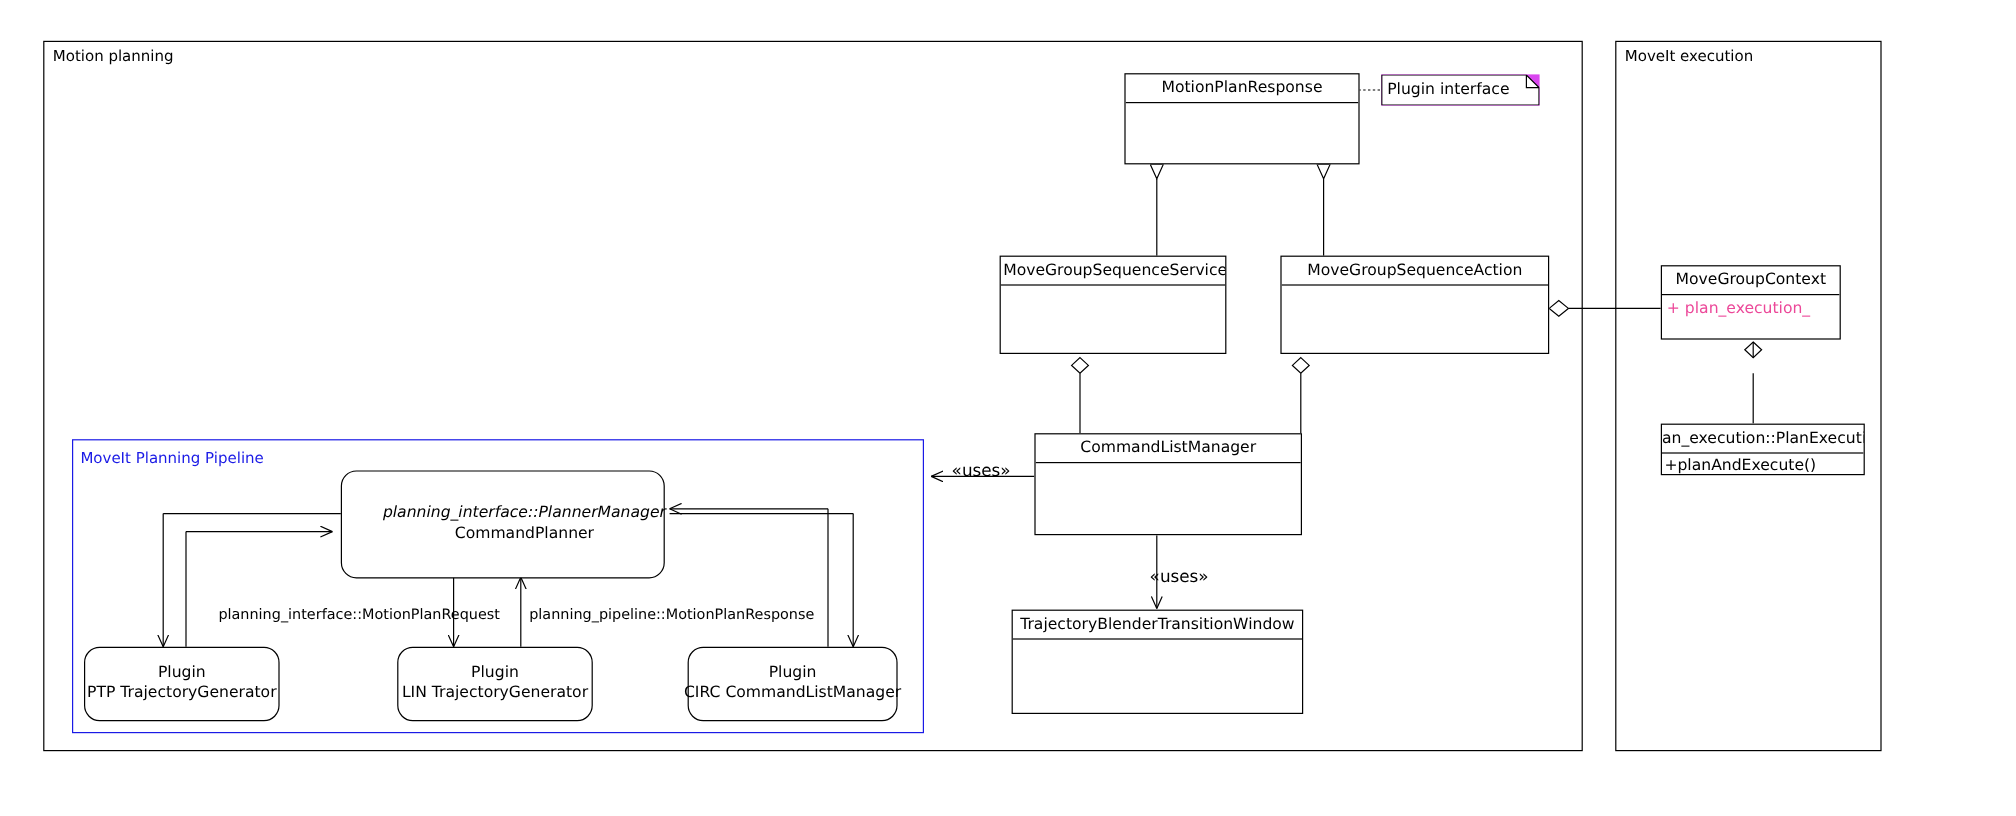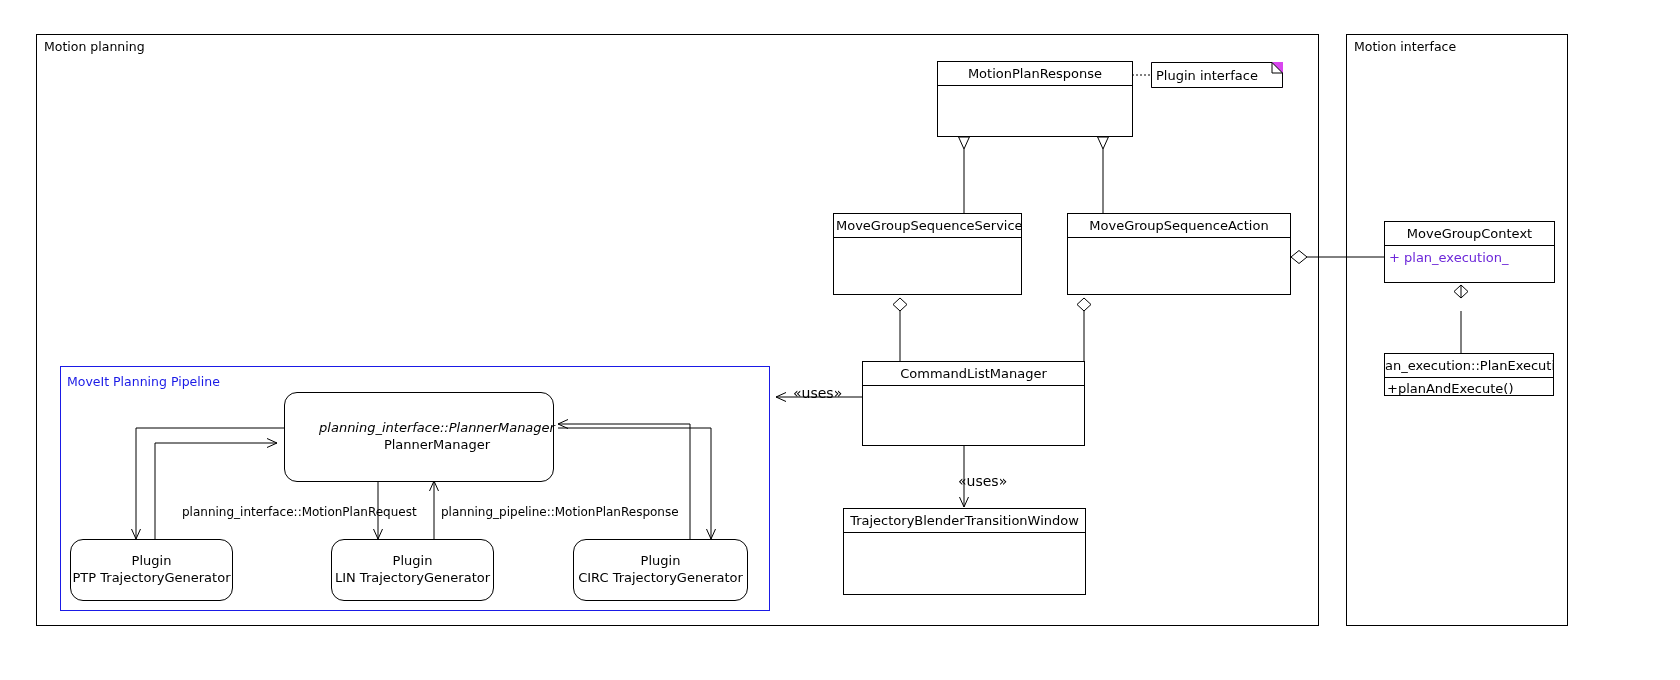--- a/index.html
+++ b/index.html
@@ -61,21 +61,21 @@
     font-size: 13px;
     color: #000000;
     line-height: 1;
     padding: 5px 2px 5px 2px;
     white-space: nowrap;
     overflow: visible;
     border-bottom: 1px solid #000000;
   }
   .cls-attrs {
     font-size: 13px;
-    color: #6d28d9;
+    color: #ec4899;
     padding: 4px 4px 0 4px;
     line-height: 1.25;
     white-space: nowrap;
   }
   .cls-ops {
     font-size: 13px;
     color: #000000;
     padding: 3px 4px 3px 4px;
     line-height: 1.25;
     white-space: nowrap;
@@ -138,21 +138,21 @@
 </style>
 </head>
 <body>
 
 <div class="canvas">
 
   <div class="package" style="left:14px; top:18px; width:1283px; height:592px;"></div>
   <div class="package-title" style="left:22px; top:25px;">Motion planning</div>
 
   <div class="package" style="left:1324px; top:18px; width:222px; height:592px;"></div>
-  <div class="package-title" style="left:1332px; top:25px;">Motion interface</div>
+  <div class="package-title" style="left:1332px; top:25px;">MoveIt execution</div>
 
   <div class="package blue" style="left:38px; top:350px; width:710px; height:245px;"></div>
   <div class="package-title blue" style="left:45px; top:360px;">MoveIt Planning Pipeline</div>
 
   <svg class="wires" viewBox="0 0 1680 680" xmlns="http://www.w3.org/2000/svg">
     <defs>
       <marker id="hollowTri" markerWidth="14" markerHeight="12" refX="1" refY="6" orient="auto" markerUnits="userSpaceOnUse">
         <path d="M1,6 L13,0.6 L13,11.4 Z" fill="#ffffff" stroke="#000000" stroke-width="1"></path>
       </marker>
       <marker id="openArrow" markerWidth="11" markerHeight="10" refX="10" refY="5" orient="auto" markerUnits="userSpaceOnUse">
@@ -225,48 +225,48 @@
   </div>
 
   <div class="cls" style="left:840px; top:345px; width:223px; height:85px;">
     <div class="cls-name">CommandListManager</div>
   </div>
 
   <div class="cls" style="left:821px; top:492px; width:243px; height:87px;">
     <div class="cls-name">TrajectoryBlenderTransitionWindow</div>
   </div>
 
-  <div class="cls" style="left:1362px; top:205px; width:171px; height:62px;">
+  <div class="cls" style="left:1362px; top:205px; width:150px; height:62px;">
     <div class="cls-name">MoveGroupContext</div>
     <div class="cls-attrs">+ plan_execution_</div>
   </div>
 
   <div class="cls" style="left:1362px; top:337px; width:170px; height:43px;">
     <div class="cls-name" style="text-align:left; padding-left:0px;">an_execution::PlanExecuti</div>
     <div class="cls-ops" style="border-top:none; padding-left:2px;">+planAndExecute()</div>
   </div>
 
   <div class="rbox" style="left:262px; top:376px; width:270px; height:90px;padding-left:36px;">
     <span class="it">planning_interface::PlannerManager</span>
-    <span>PlannerManager</span>
+    <span>CommandPlanner</span>
   </div>
 
   <div class="rbox" style="left:48px; top:523px; width:163px; height:62px;">
     <span>Plugin</span>
     <span>PTP TrajectoryGenerator</span>
   </div>
 
   <div class="rbox" style="left:309px; top:523px; width:163px; height:62px;">
     <span>Plugin</span>
     <span>LIN TrajectoryGenerator</span>
   </div>
 
   <div class="rbox" style="left:551px; top:523px; width:175px; height:62px;">
     <span>Plugin</span>
-    <span>CIRC TrajectoryGenerator</span>
+    <span>CIRC CommandListManager</span>
   </div>
 
   <div class="elabel" style="left:771px; top:370px;">«uses»</div>
 
   <div class="elabel" style="left:936px; top:458px;">«uses»</div>
 
   <div class="elabel small" style="left:160px; top:490px;">planning_interface::MotionPlanRequest</div>
 
   <div class="elabel small" style="left:419px; top:490px;">planning_pipeline::MotionPlanResponse</div>
 

